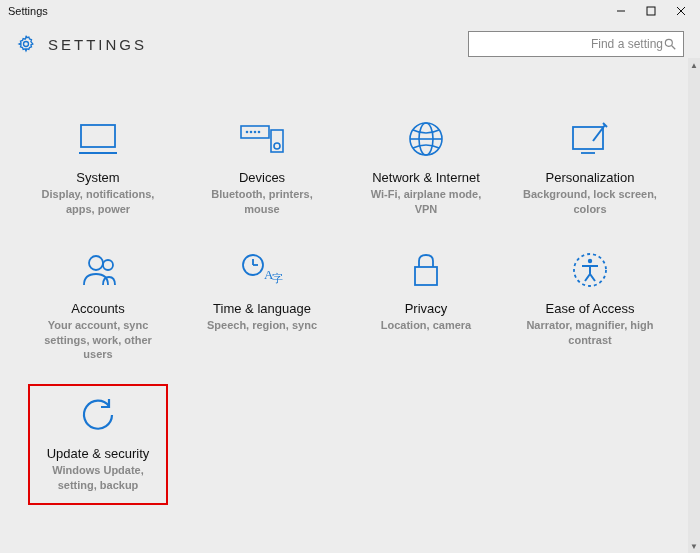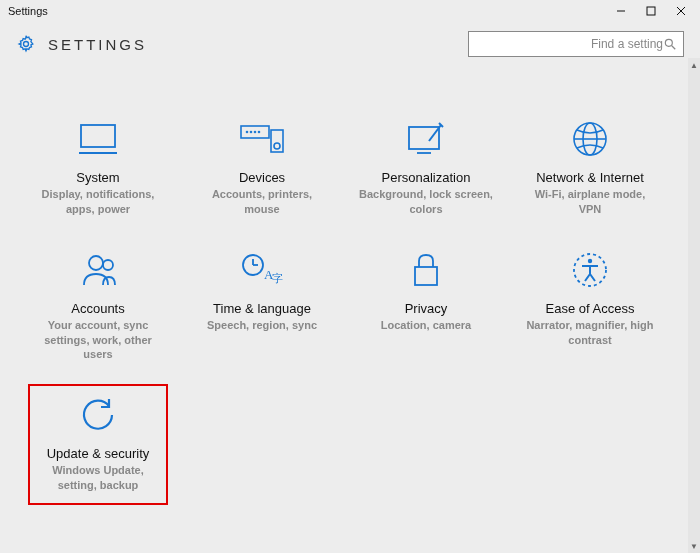--- a/index.html
+++ b/index.html
@@ -202,52 +202,52 @@
           <rect x="2" y="4" width="28" height="12"></rect>
           <circle cx="8" cy="10" r="0.5" fill="#1976d2"></circle>
             <circle cx="12" cy="10" r="0.5" fill="#1976d2"></circle>
             <circle cx="16" cy="10" r="0.5" fill="#1976d2"></circle>
             <circle cx="20" cy="10" r="0.5" fill="#1976d2"></circle>
           <rect x="32" y="8" width="12" height="22"></rect>
             <circle cx="38" cy="24" r="3"></circle>
         </svg>
       </div>
       <div class="tile-title">Devices</div>
-      <div class="tile-desc">Accounts, printers, mouse</div>
-    </div>
-
-    <div class="tile">
-      <div class="tile-icon">
-        <svg width="42" height="36" viewBox="0 0 42 36" fill="none" stroke="#1976d2" stroke-width="1.8">
-          <rect x="4" y="6" width="30" height="22"></rect>
-            <line x1="12" y1="32" x2="26" y2="32"></line>
-          <path d="M24 20 L36 4" stroke-width="2"></path>
-            <path d="M34 2 L38 6" stroke-width="2"></path>
-        </svg>
-      </div>
-      <div class="tile-title">Personalization</div>
-      <div class="tile-desc">Background, lock screen, colors</div>
+      <div class="tile-desc">Bluetooth, printers, mouse</div>
     </div>
 
     <div class="tile">
       <div class="tile-icon">
         <svg width="38" height="38" viewBox="0 0 38 38" fill="none" stroke="#1976d2" stroke-width="1.6">
           <circle cx="19" cy="19" r="16"></circle>
             <line x1="3" y1="19" x2="35" y2="19"></line>
           <ellipse cx="19" cy="19" rx="7" ry="16"></ellipse>
           <path d="M6 10 Q19 16 32 10"></path>
             <path d="M6 28 Q19 22 32 28"></path>
         </svg>
       </div>
       <div class="tile-title">Network &amp; Internet</div>
       <div class="tile-desc">Wi-Fi, airplane mode, VPN</div>
     </div>
 
     <div class="tile">
       <div class="tile-icon">
+        <svg width="42" height="36" viewBox="0 0 42 36" fill="none" stroke="#1976d2" stroke-width="1.8">
+          <rect x="4" y="6" width="30" height="22"></rect>
+            <line x1="12" y1="32" x2="26" y2="32"></line>
+          <path d="M24 20 L36 4" stroke-width="2"></path>
+            <path d="M34 2 L38 6" stroke-width="2"></path>
+        </svg>
+      </div>
+      <div class="tile-title">Personalization</div>
+      <div class="tile-desc">Background, lock screen, colors</div>
+    </div>
+
+    <div class="tile">
+      <div class="tile-icon">
         <svg width="40" height="38" viewBox="0 0 40 38" fill="none" stroke="#1976d2" stroke-width="1.8">
           <circle cx="18" cy="12" r="7"></circle>
             <path d="M6 34 Q6 23 18 23 Q30 23 30 34"></path>
           <circle cx="30" cy="14" r="5"></circle>
             <path d="M25 34 Q25 26 31 26 Q37 26 37 34"></path>
         </svg>
       </div>
       <div class="tile-title">Accounts</div>
       <div class="tile-desc">Your account, sync settings, work, other users</div>
     </div>

